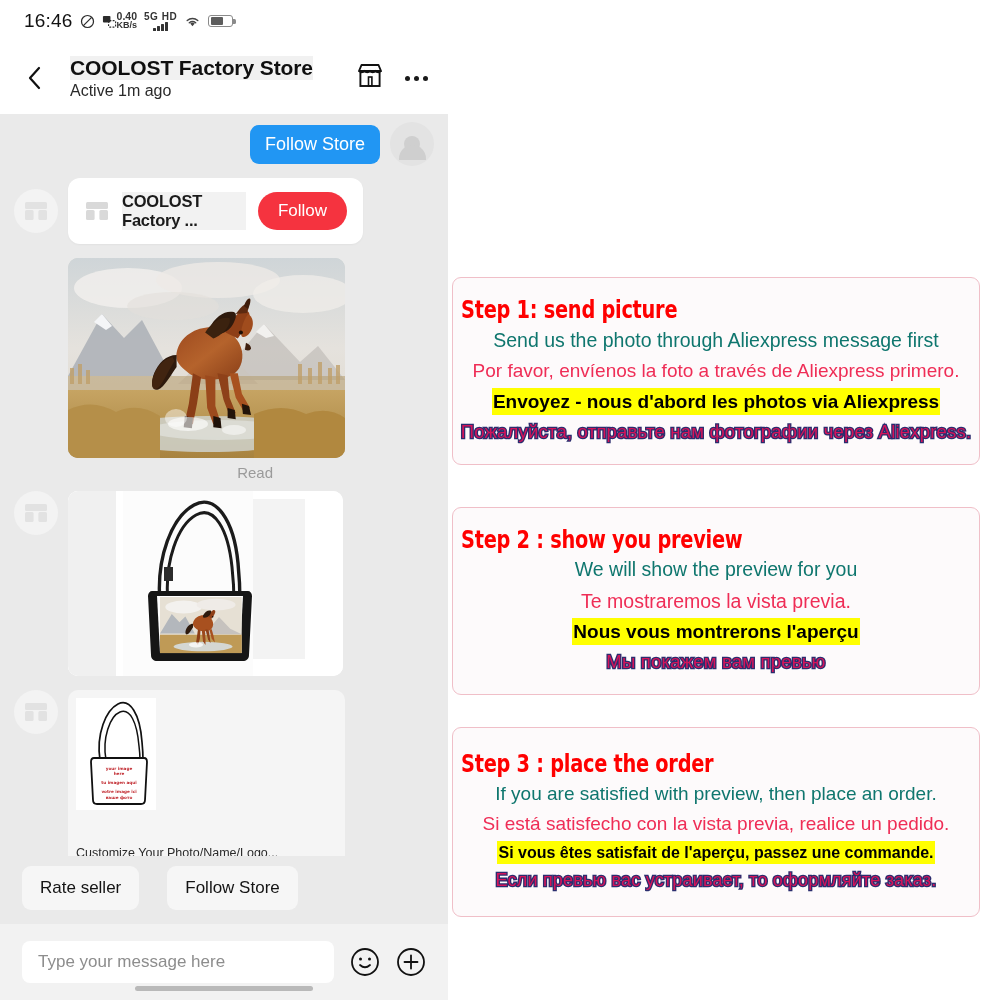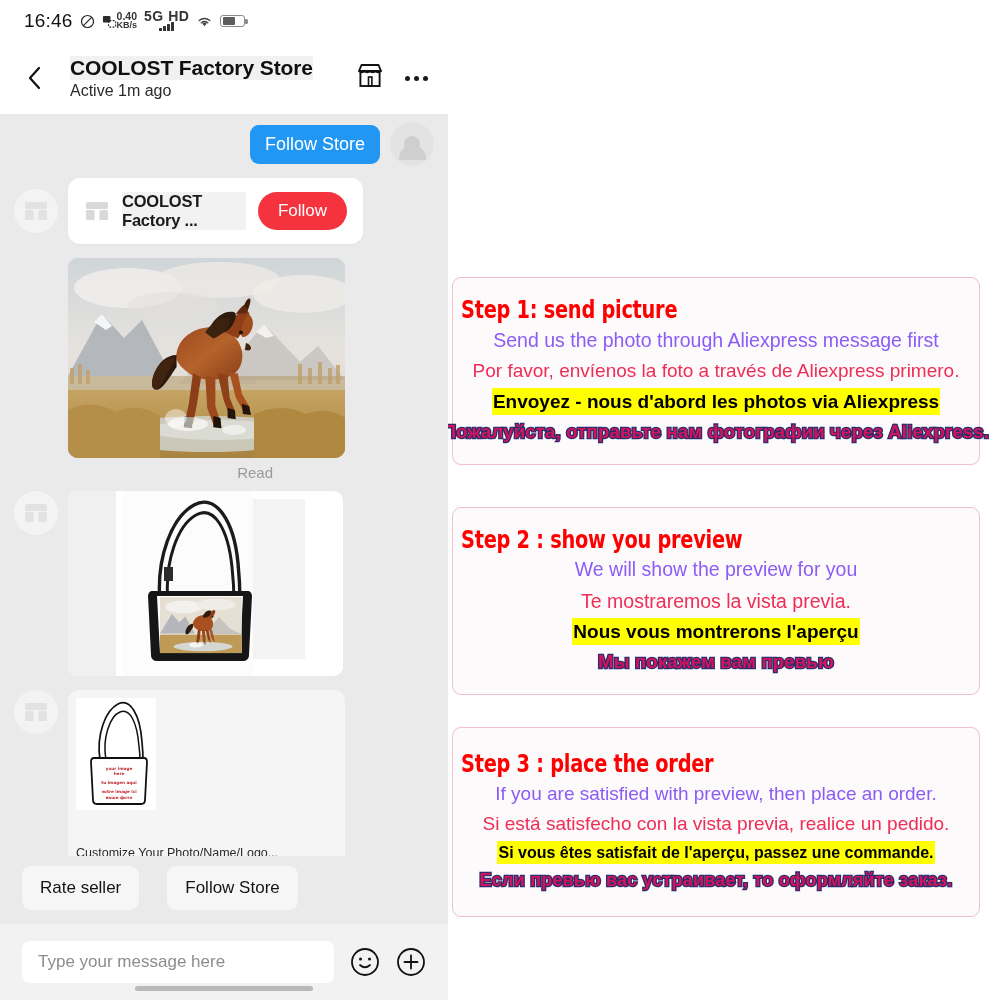--- a/index.html
+++ b/index.html
@@ -28,21 +28,21 @@
     flex: none;
   }
   .sb-left { display: flex; align-items: center; gap: 7px; }
   .sb-clock { font-size: 19px; font-weight: 400; color: #121212; letter-spacing: .2px; }
   .sb-ico { color: #2b2b2b; display: flex; align-items: center; }
   .sb-right { display: flex; align-items: center; gap: 7px; }
   .sb-kbs { display: flex; flex-direction: column; align-items: center; line-height: 9px; }
   .sb-kbs b { font-size: 10.5px; font-weight: 700; color: #333; }
   .sb-kbs span { font-size: 9px; font-weight: 700; color: #333; }
   .sb-netgrp { display: flex; flex-direction: column; align-items: center; line-height: 9px; gap: 1px; }
-  .sb-netlbl { font-size: 14px; font-weight: 700; color: #333; letter-spacing: .5px; }
+  .sb-netlbl { font-size: 10px; font-weight: 700; color: #333; letter-spacing: .5px; }
   .bars { display: flex; align-items: flex-end; gap: 1.5px; height: 9px; }
   .bars i { display: block; width: 2.5px; background: #333; border-radius: .5px; }
   .bars i:nth-child(1){height:3px} .bars i:nth-child(2){height:5px}
   .bars i:nth-child(3){height:7px} .bars i:nth-child(4){height:9px}
   .batt { width: 25px; height: 12px; border: 1.6px solid #8a8a8a; border-radius: 3px; position: relative; padding: 1.4px; }
   .batt::after { content:""; position:absolute; right:-3.6px; top:3px; width:2.6px; height:5px; background:#8a8a8a; border-radius:0 1.5px 1.5px 0; }
   .batt i { display:block; height:100%; width:62%; background:#5d5d5d; border-radius:1px; }
 
   
   .chat-header {
@@ -170,28 +170,28 @@
     font-family: "DejaVu Sans", sans-serif;
     font-weight: 700;
     font-size: 25px;
     font-stretch: condensed;
     transform: scaleX(.86);
     transform-origin: left center;
     letter-spacing: -.3px;
     line-height: 1.1;
     white-space: nowrap;
   }
-  .line-en { color:#8b5cf6; font-size: 19.5px; line-height: 1.45; white-space:nowrap; }
+  .line-en { color:#0f766e; font-size: 19.5px; line-height: 1.45; white-space:nowrap; }
   .line-es { color:#ef2d56; font-size: 19.5px; line-height: 1.45; white-space:nowrap; }
   .line-fr {
     color:#000; font-size: 19px; font-weight: 600; line-height: 1.45;
     background:#ffff00; white-space:nowrap; padding: 0 1px;
   }
   .line-ru {
-    font-size: 18.5px; font-weight: 700; line-height: 1.5; white-space:nowrap;
+    font-size: 18.5px; font-weight: 400; line-height: 1.5; white-space:nowrap;
     color:#d4145a;
     -webkit-text-stroke: 2.6px #2b2d6e;
     paint-order: stroke fill;
     letter-spacing: .2px;
   }
   .lines { display:flex; flex-direction:column; align-items:center; gap: 3px; margin-top: 2px;}
   #box3 .line-en, #box3 .line-es { font-size: 19px; }
   #box3 .line-fr { font-size: 16px; }
   #box3 .line-ru { font-size: 18px; }
   #box1 .line-es { font-size: 19px; }

